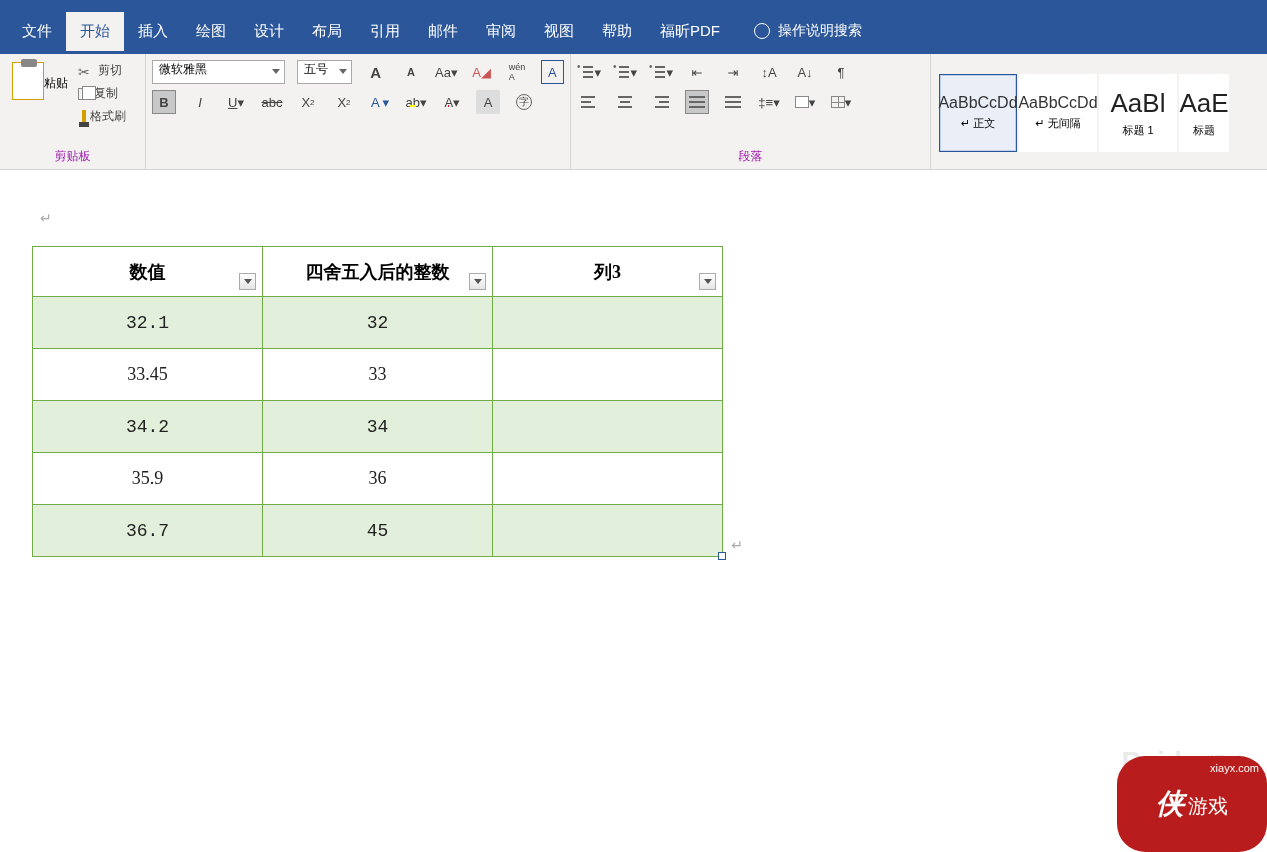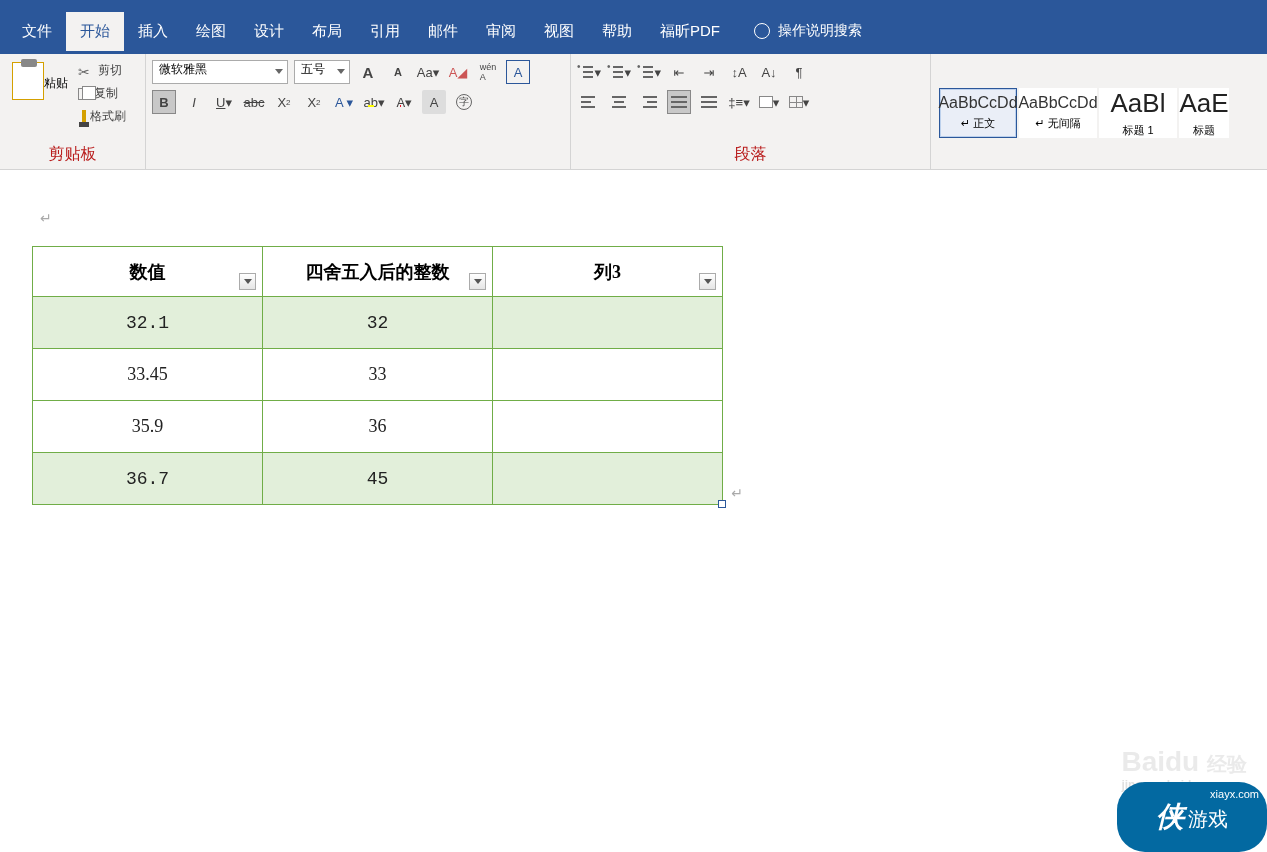--- a/index.html
+++ b/index.html
@@ -6,71 +6,71 @@
 body { font-family: "Microsoft YaHei", "Segoe UI", sans-serif; background: #fff; font-size: 12px; overflow: hidden; width: 1267px; height: 852px; position: relative; }
 .title-bar { background: #2b579a; height: 8px; display:flex; align-items:center; justify-content:center; color:#fff; font-size:11px; }
 .ribbon-tabs { background: #2b579a; height: 46px; display: flex; align-items: center; padding-left: 8px; }
 .ribbon-tab { color: #fff; padding: 10px 14px; font-size: 15px; cursor: pointer; }
 .ribbon-tab.active { background: #f3f2f1; color: #2b579a; }
 .search-help { display:flex; align-items:center; color:#fff; margin-left:20px; font-size:14px; }
 .bulb { width:16px; height:16px; border:1.5px solid #fff; border-radius:50%; margin-right:8px; position:relative; }
 .ribbon-content { background: #f3f2f1; height: 116px; display: flex; border-bottom: 1px solid #d4d4d4; }
 .rgroup { border-right: 1px solid #d4d4d4; padding: 4px 6px 2px; display:flex; flex-direction:column; position:relative; }
 .rgroup-body { flex: 1; display: flex; }
-.rgroup-label { text-align: center; font-size: 16px; color: #b91c1c; padding: 4px 0 2px; position:relative; }
+.rgroup-label { text-align: center; font-size: 12px; color: #a21caf; padding: 4px 0 2px; position:relative; }
 .clipboard-body { display:flex; align-items:flex-start; }
 .paste-big { display:flex; flex-direction:row; align-items:center; padding:4px 6px; }
 .paste-icon { width:32px; height:38px; background:#fff; border:1px solid #d4a000; position:relative; margin-bottom:4px; }
 .paste-icon::before { content:''; position:absolute; top:-4px; left:8px; width:16px; height:8px; background:#888; border-radius:2px; }
 .paste-label { font-size:12px; }
 .clip-side { display:flex; flex-direction:column; gap:6px; padding:4px 4px; }
 .clip-row { display:flex; align-items:center; gap:4px; font-size:12px; color:#444; }
 .clip-icn { width:16px; height:14px; display:inline-block; }
 .scissors { color:#666; font-size:14px; }
 .copy-icn { border:1px solid #888; width:12px; height:12px; position:relative; }
 .copy-icn::after { content:''; position:absolute; left:3px; top:-3px; width:12px; height:12px; border:1px solid #888; background:#fff; }
 .brush-icn { width:4px; height:14px; background:#d4a000; position:relative; margin-left:4px; }
 .brush-icn::after{ content:''; position:absolute; bottom:-3px; left:-3px; width:10px; height:5px; background:#444; }
 .font-body { display:flex; flex-direction:column; gap:6px; padding-top:2px; }
-.font-row { display:flex; align-items:center; gap:6px; }
+.font-row { display:flex; align-items:center; gap:12px; }
 .font-select { width:136px; height:24px; border:1px solid #ababab; background:#fff; font-size:12px; padding:0 18px 0 6px; position:relative; }
 .dd-caret { position:absolute; right:4px; top:8px; border-left:4px solid transparent; border-right:4px solid transparent; border-top:5px solid #666; }
 .rbtn { width:24px; height:24px; display:flex; align-items:center; justify-content:center; font-size:13px; color:#444; position:relative; cursor:pointer; }
 .rbtn.active{ background:#c8c8c8; border:1px solid #888; }
 .rbtn.boxed{ border:1px solid #2b579a; color:#2b579a; }
 .rbtn sup{ font-size:8px; }
 .rbtn sub{ font-size:8px; }
 .Aa-big{ font-size:15px; font-weight:bold; }
 .Aa-small{ font-size:11px; font-weight:bold; }
 .underline-bar{ position:absolute; bottom:3px; left:4px; right:4px; height:2px; }
 .para-body{ display:flex; flex-direction:column; gap:6px; padding-top:2px; }
 .plist-icon{ width:18px; height:14px; position:relative; }
 .plist-icon span{ position:absolute; width:10px; height:1.5px; background:#666; left:6px; }
 .plist-icon span:nth-child(1){top:1px;} .plist-icon span:nth-child(2){top:6px;} .plist-icon span:nth-child(3){top:11px;}
 .plist-icon::before{ content:'•'; position:absolute; left:0; top:-4px; font-size:10px; color:#666; }
 .align-icon{ width:16px; height:14px; position:relative; }
 .align-icon span{ position:absolute; height:1.5px; background:#666; }
 .styles-body{ display:flex; align-items:center; gap:2px; padding:2px; }
-.style-card{ width:78px; height:50px; border:1px solid transparent; display:flex; flex-direction:column; align-items:center; justify-content:center; font-size:11px; background:#fff; }
+.style-card{ width:78px; height:78px; border:1px solid transparent; display:flex; flex-direction:column; align-items:center; justify-content:center; font-size:11px; background:#fff; }
 .style-card.sel{ border:1px solid #2b579a; background:#eaeef7; box-shadow: inset 0 0 0 1px #bcd0ec; }
 .style-prev{ font-size:16px; color:#333; margin-bottom:4px; }
 .style-prev.big{ font-size:26px; color:#222; }
 .document-area{ padding:40px 0 0 32px; background:#fff; height:calc(852px - 170px); overflow:auto; }
 .enter-mark{ color:#aaa; font-size:14px; margin-bottom:20px; margin-left:8px; }
 .wtable{ border-collapse:collapse; margin-left:0; position:relative; }
 .wtable th, .wtable td{ border:1px solid #70ad47; text-align:center; vertical-align:middle; font-size:18px; font-family:"Microsoft YaHei"; }
 .wtable th{ height:50px; width:230px; background:#fff; font-weight:bold; color:#000; position:relative; }
 .wtable td{ height:52px; width:230px; color:#222; }
 .wtable tr.shade td{ background:#e2efda;font-family:Liberation Mono, monospace; }
 .filter-btn{ position:absolute; right:6px; bottom:6px; width:17px; height:17px; border:1px solid #ababab; background:linear-gradient(#fff,#e5e5e5); display:flex; align-items:center; justify-content:center; }
 .filter-btn::after{ content:''; border-left:4px solid transparent; border-right:4px solid transparent; border-top:5px solid #555; }
 .table-handle{ position:absolute; right:-3px; bottom:-3px; width:8px; height:8px; border:1px solid #2b579a; background:#fff; }
 .watermark{ position:absolute; right:20px; bottom:60px; color:#ddd; font-size:28px; font-weight:bold; opacity:.6; }
 .watermark small{ display:block; font-size:12px; color:#ccc; }
-.footer-badge{ position:absolute; right:0; bottom:0; width:150px; height:70px; background:#0369a1; color:#fff; display:flex; align-items:center; justify-content:center; flex-direction:column;border-radius:28px; }
+.footer-badge{ position:absolute; right:0; bottom:0; width:150px; height:96px; background:#b91c1c; color:#fff; display:flex; align-items:center; justify-content:center; flex-direction:column;border-radius:28px; }
 .footer-badge .zh{ font-size:28px; font-weight:bold; }
 .footer-badge .url{ font-size:11px; position:absolute; top:6px; right:8px; }
 </style>
 </head>
 <body>
 
 <div class="title-bar"></div>
 
 <div class="ribbon-tabs">
   <div class="ribbon-tab">文件</div>
@@ -259,20 +259,25 @@
       <tr class="shade">
             <td>32.1</td>
             <td>32</td>
             <td></td>
           </tr>
       <tr>
             <td>33.45</td>
             <td>33</td>
             <td></td>
           </tr>
+      <tr class="shade">
+            <td>34.2</td>
+            <td>34</td>
+            <td></td>
+          </tr>
       <tr>
             <td>35.9</td>
             <td>36</td>
             <td></td>
           </tr>
       <tr class="shade">
             <td>36.7</td>
             <td>45</td>
             <td></td>
           </tr>

